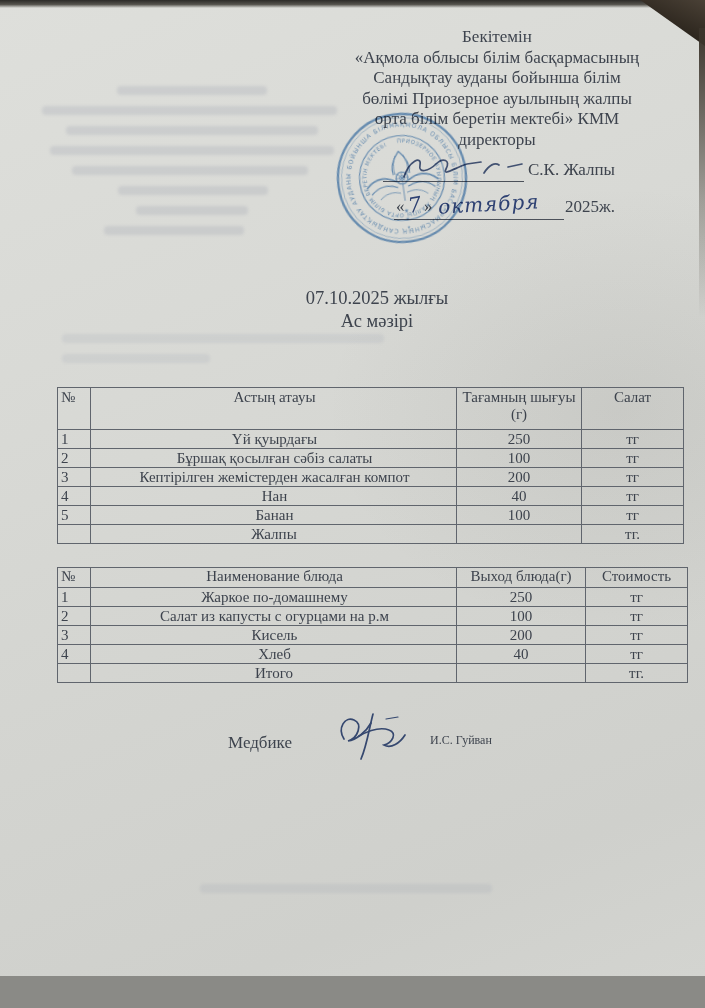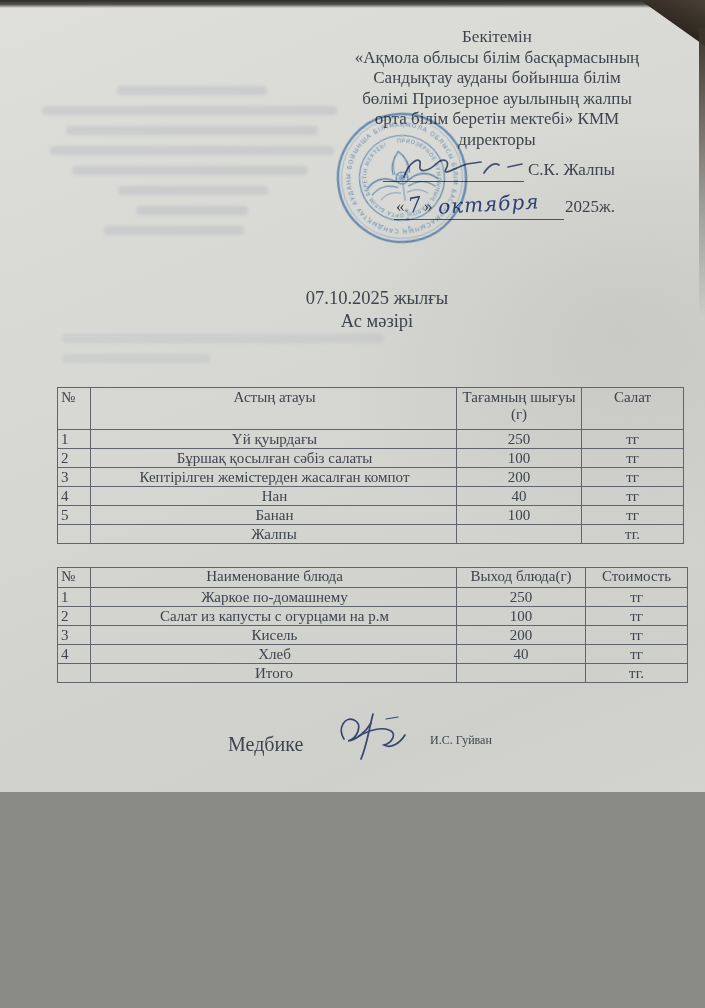--- a/index.html
+++ b/index.html
@@ -1,17 +1,17 @@
 <!DOCTYPE html>
 <html><head>
 <meta charset="utf-8">
 <style>
   html,body{margin:0;padding:0;background:#8a8a86;}
   .paper{
-    position:relative;width:705px;height:792px;overflow:hidden;
+    position:relative;width:705px;height:976px;overflow:hidden;
     background:
       radial-gradient(ellipse 420px 320px at 88% 42%, rgba(95,95,90,0.10), rgba(0,0,0,0) 70%),
       linear-gradient(158deg,#dedfdb 0%,#d9dad6 30%,#d3d4d0 62%,#cfd0cc 85%,#d3d4d0 100%);
     font-family:"Liberation Serif", serif;color:#3e444e;
   }
   
   .photo-top-edge{position:absolute;top:0;left:0;right:0;height:8px;
     background:linear-gradient(to bottom,#2c2b28 0%,#54524c 55%,rgba(84,82,76,0) 100%);}
   .photo-corner{position:absolute;top:0;right:0;width:72px;height:46px;
     background:linear-gradient(205deg,#4a4136 0%,#241e17 70%);
@@ -48,21 +48,21 @@
   th{font-weight:normal;vertical-align:top;text-align:center;padding-top:1px;}
   td{height:18px;}
   .c-no{width:25px;text-align:left;padding-left:3px;}
   .c-name{width:355px;text-align:center;padding-left:6px;}
   .c-w{width:120px;text-align:center;}
   .c-p{width:93px;text-align:center;}
   .tbl-kk th{height:40px;}
   .tbl-ru th{height:19px;padding-top:0;}
   .total-label{padding-right:5px;}
   
-  .footer-role{position:absolute;left:228px;top:733px;font-size:20px;}
+  .footer-role{position:absolute;left:228px;top:733px;font-size:17px;}
   .footer-name{position:absolute;left:430px;top:733px;font-size:12px;}
   .nurse-signature{position:absolute;left:328px;top:705px;mix-blend-mode:multiply;}
 </style>
 </head>
 <body>
 
 <div class="paper">
 
   <div class="bleed" style="left:42px;top:86px;width:300px;">
     <div class="bl" style="width:150px;margin-left:75px;"></div>

